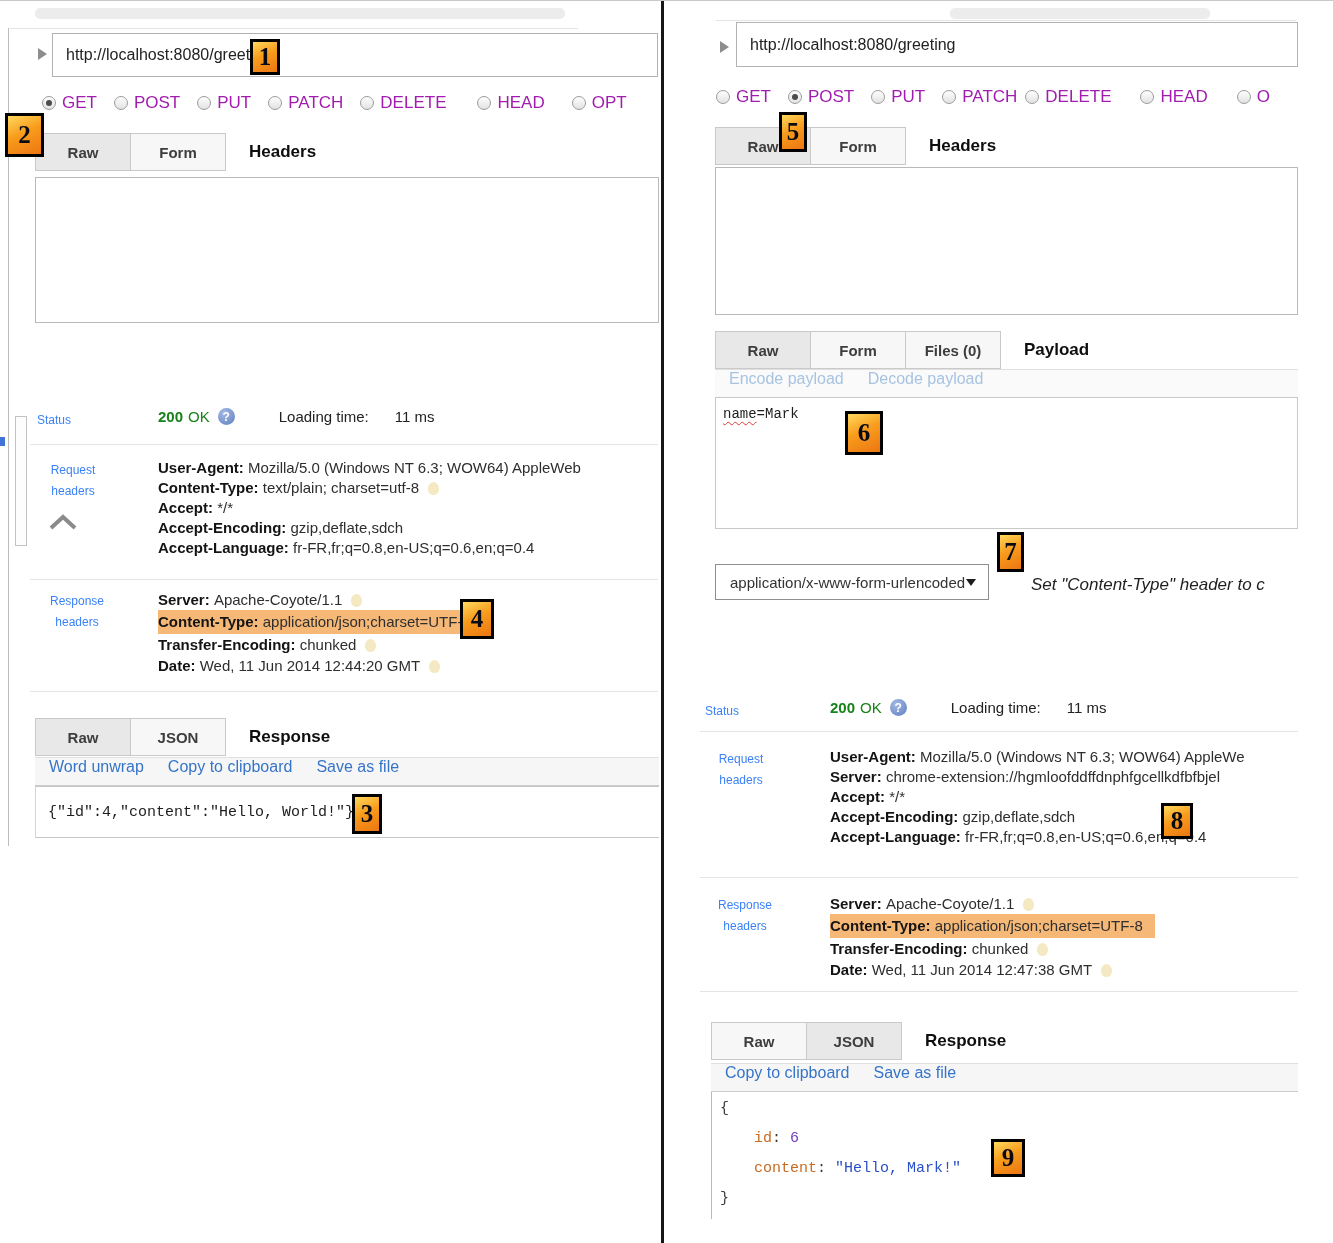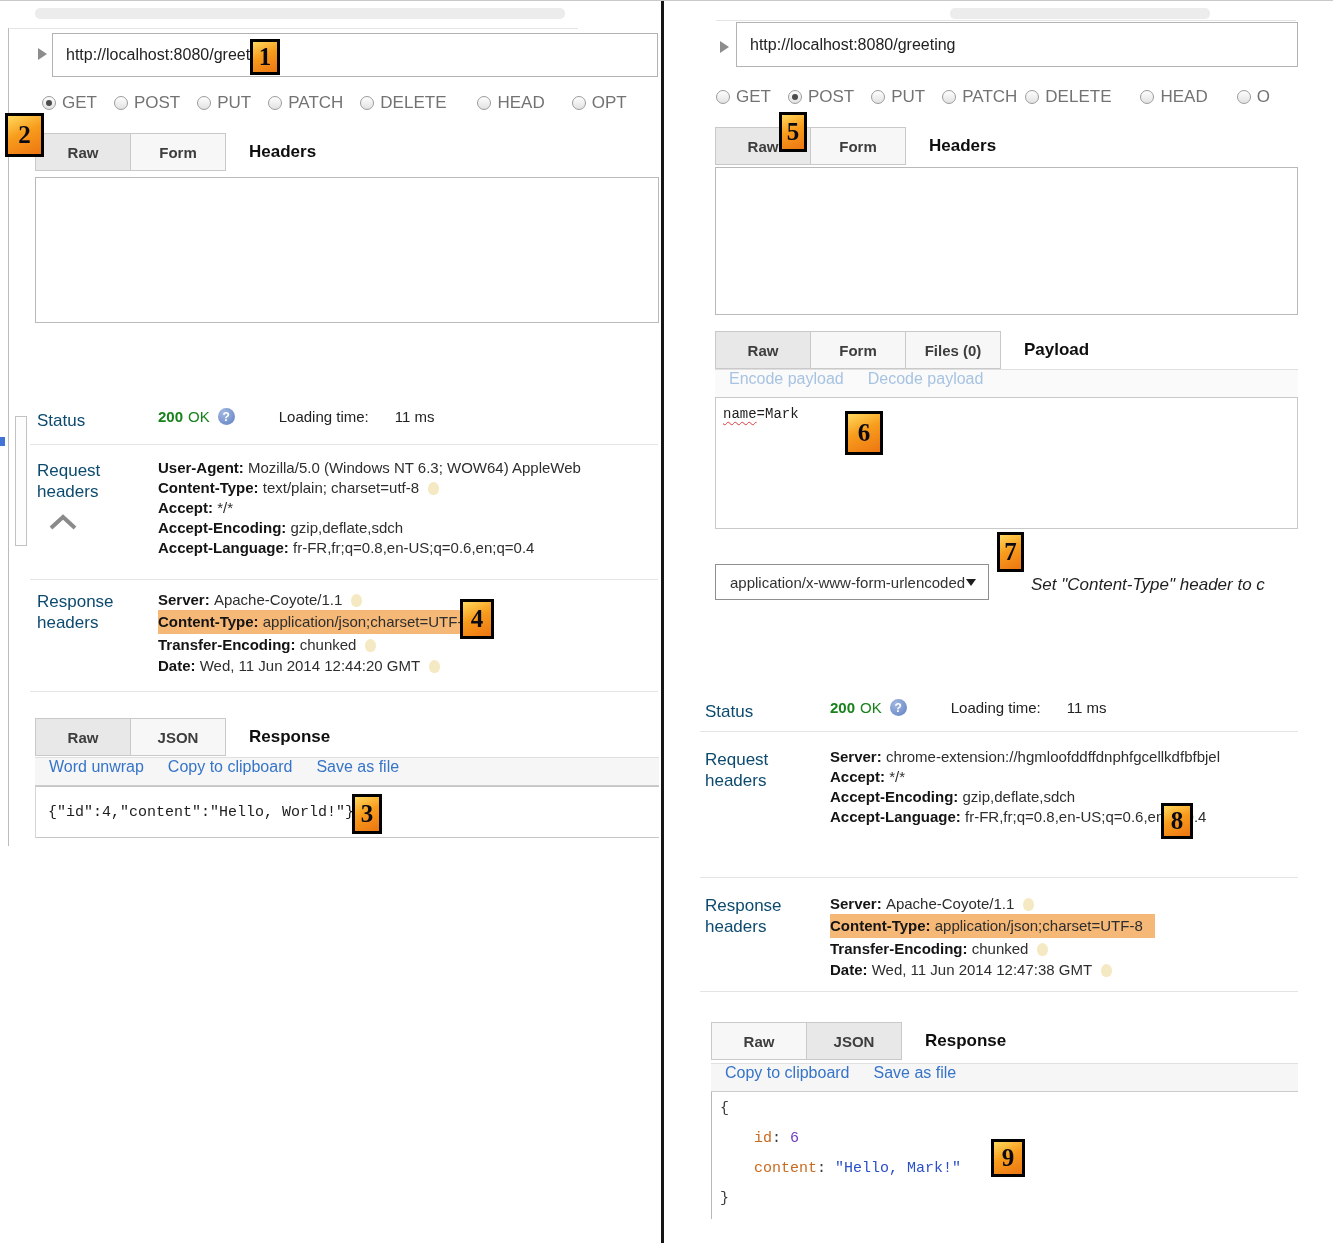--- a/index.html
+++ b/index.html
@@ -12,21 +12,21 @@
 
   .topbar{position:absolute;height:11px;background:#ececec;border-radius:5px;}
   .hairline{position:absolute;height:1px;background:#e4e4e4;}
   .vline{position:absolute;width:1px;background:#bcbcbc;}
 
   .tri{position:absolute;width:0;height:0;border-left:9px solid #8d8d8d;
        border-top:6px solid transparent;border-bottom:6px solid transparent;}
   .urlbox{position:absolute;background:#fff;border:1px solid #b3b3b3;display:flex;align-items:center;
           padding-left:13px;font-size:16px;color:#222;box-sizing:border-box;}
 
-  .radios{position:absolute;display:flex;align-items:center;white-space:nowrap;font-size:17px;color:#737373;}
+  .radios{position:absolute;display:flex;align-items:center;white-space:nowrap;font-size:17px;color:#a21caf;}
   .mitem{display:flex;align-items:center;gap:6px;margin-right:17px;}
   .radio{width:14px;height:14px;border:1px solid #9c9c9c;border-radius:50%;flex:none;
          background:linear-gradient(#fefefe,#e2e2e2);position:relative;box-sizing:border-box;}
   .radio.sel::after{content:"";position:absolute;left:3px;top:3px;width:6px;height:6px;border-radius:50%;background:#4c4c4c;}
 
   .tabsrow{position:absolute;display:flex;align-items:center;}
   .tab{width:96px;height:38px;border:1px solid #c9c9c9;margin-right:-1px;background:#f7f7f7;
        display:flex;align-items:center;justify-content:center;font-weight:bold;font-size:15px;color:#3d3d3d;box-sizing:border-box;}
   .tab.sel{background:#e8e8e8;}
   .sectitle{font-weight:bold;font-size:17px;color:#0e0e0e;margin-left:24px;}
@@ -34,21 +34,21 @@
   .bigbox{position:absolute;background:#fff;border:1px solid #b9b9b9;box-sizing:border-box;}
 
   .linksbar{position:absolute;display:flex;align-items:flex-start;gap:24px;background:#f6f6f6;
             border-top:1px solid #e0e0e0;border-bottom:1px solid #cccccc;font-size:16px;
             padding-left:14px;box-sizing:border-box;}
   .link{color:#3674c8;}
   .link.faded{color:#a7c3e2;}
 
   .mono{font-family:"Liberation Mono",monospace;}
 
-  .label-col{position:absolute;font-size:17px;color:#0c4a6e;line-height:21px;}
+  .label-col{position:absolute;font-size:12px;color:#3b82f6;line-height:21px;text-align:center;}
   .statusrow{position:absolute;display:flex;align-items:center;font-size:15px;color:#222;white-space:nowrap;}
   .code{font-weight:bold;color:#17821a;margin-right:5px;}
   .ok{color:#17821a;}
   .help{width:17px;height:17px;border-radius:50%;color:#fff;font-size:12px;font-weight:bold;flex:none;
         background:radial-gradient(circle at 35% 30%,#a3b9e2,#5e7ec0);display:flex;align-items:center;justify-content:center;margin-left:8px;}
   .lt{margin-left:44px;}
   .ltv{margin-left:26px;}
 
   .hdrs{position:absolute;font-size:15px;line-height:20px;color:#2e2e2e;overflow:hidden;white-space:nowrap;}
   .hrow .n{font-weight:bold;color:#141414;}
@@ -273,20 +273,21 @@
     <div class="statusrow" style="left:166px;top:698px;">
       <span class="code">200</span>
       <span class="ok">OK</span>
       <span class="help">?</span>
       <span class="lt">Loading time:</span>
       <span class="ltv">11 ms</span>
     </div>
 
     <div class="label-col" style="left:41px;top:748px;width:72px;">Request headers</div>
     <div class="hdrs" style="left:166px;top:746px;width:503px;">
+      <div class="hrow"><span class="n">User-Agent</span><span>Mozilla/5.0 (Windows NT 6.3; WOW64) AppleWe</span></div>
       <div class="hrow"><span class="n">Server</span><span>chrome-extension://hgmloofddffdnphfgcellkdfbfbjel</span></div>
       <div class="hrow"><span class="n">Accept</span><span>*/*</span></div>
       <div class="hrow"><span class="n">Accept-Encoding</span><span>gzip,deflate,sdch</span></div>
       <div class="hrow"><span class="n">Accept-Language</span><span>fr-FR,fr;q=0.8,en-US;q=0.6,en;q=0.4</span></div>
     </div>
     <div class="badge" style="left:497px;top:802px;width:32px;height:36px;">8</div>
 
     <div class="hairline" style="left:36px;top:876px;width:598px;"></div>
 
     <div class="label-col" style="left:41px;top:894px;width:80px;">Response headers</div>

